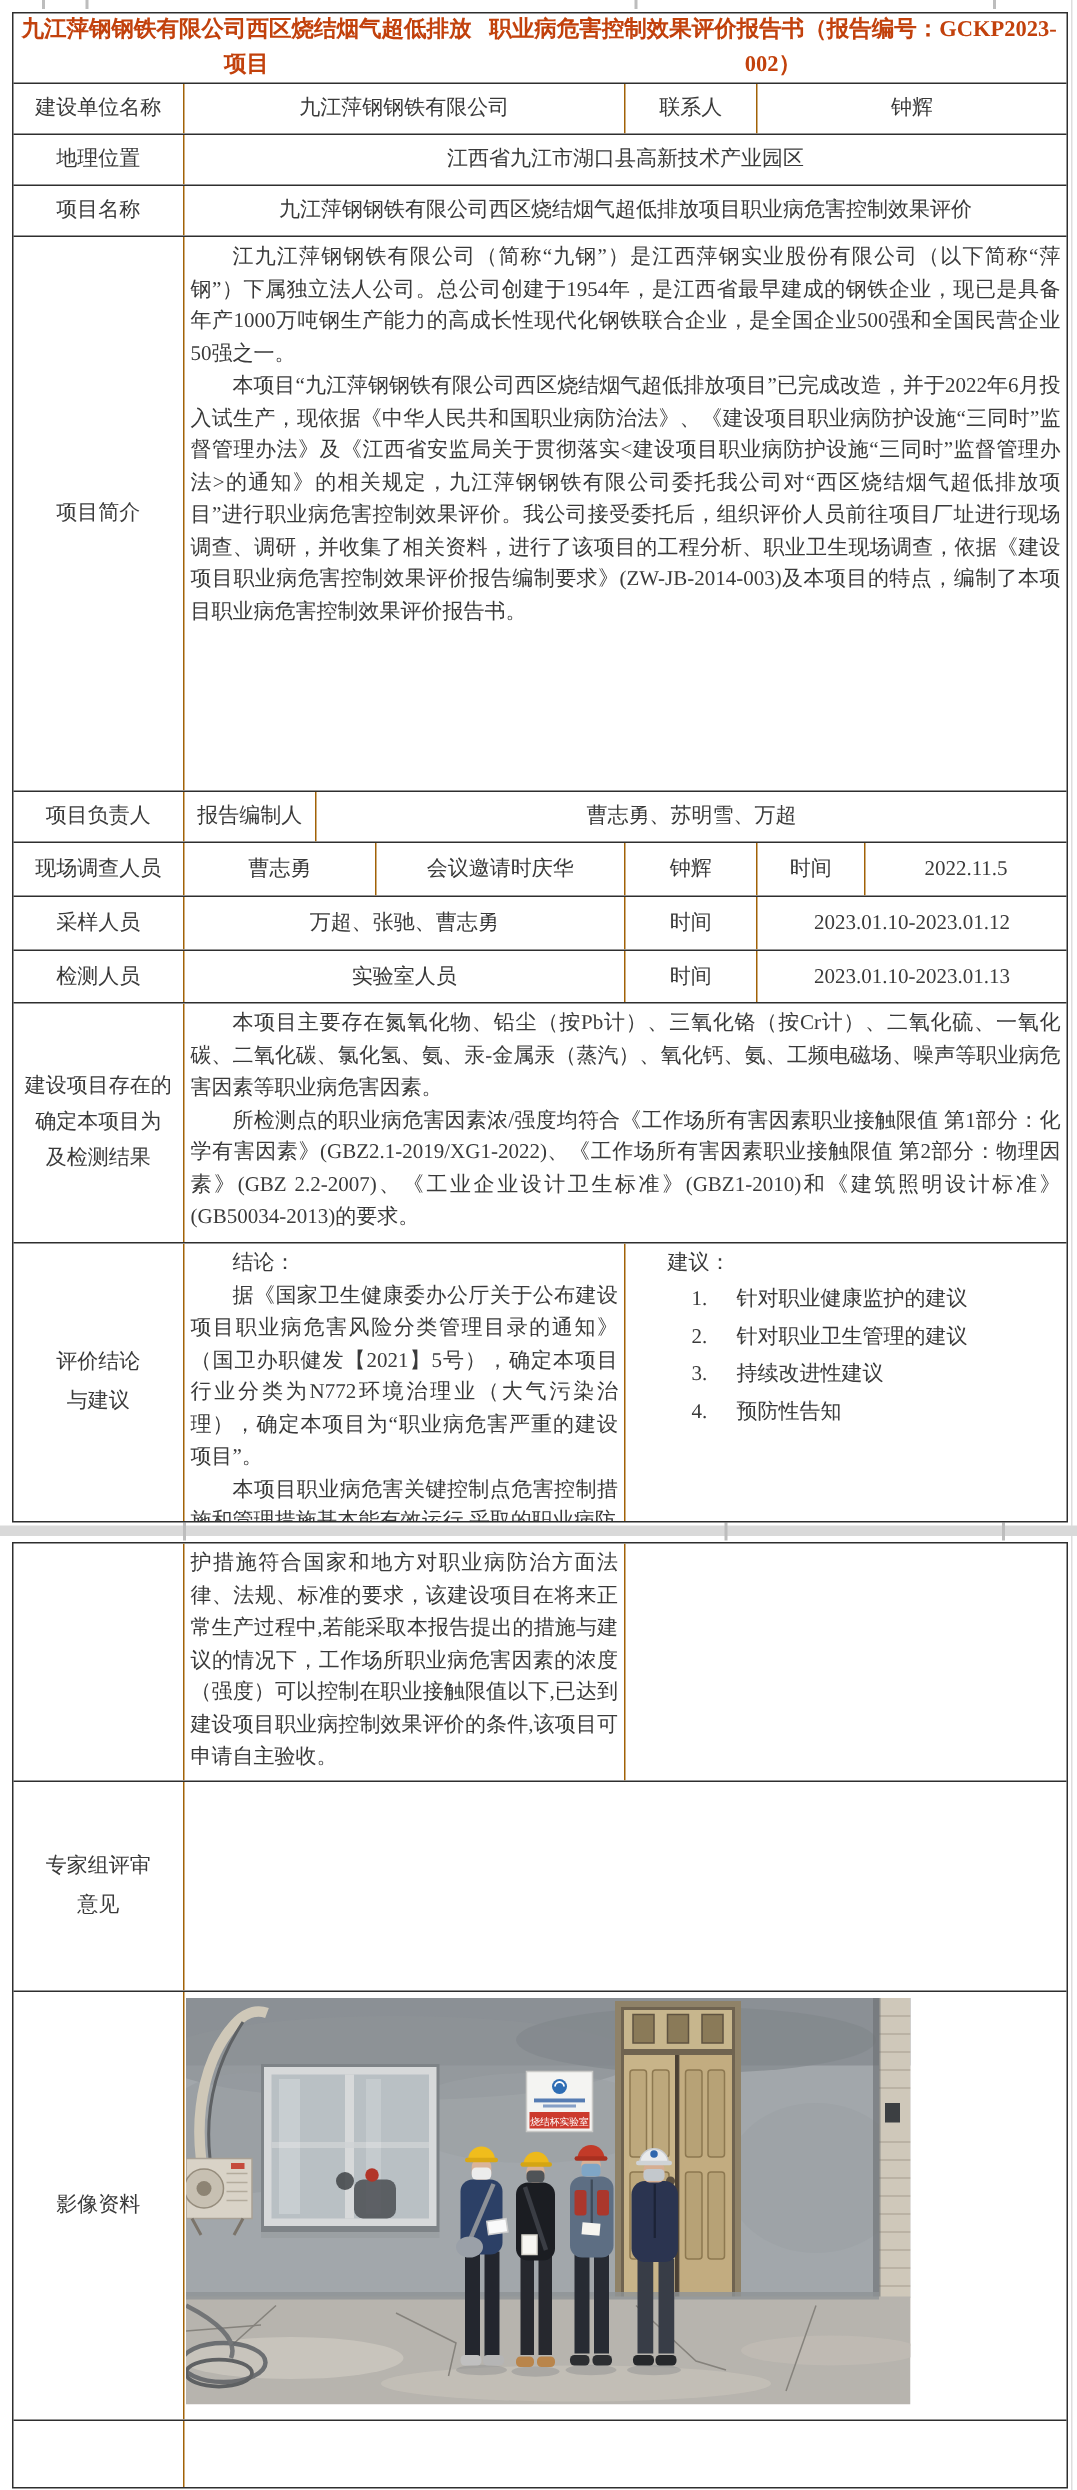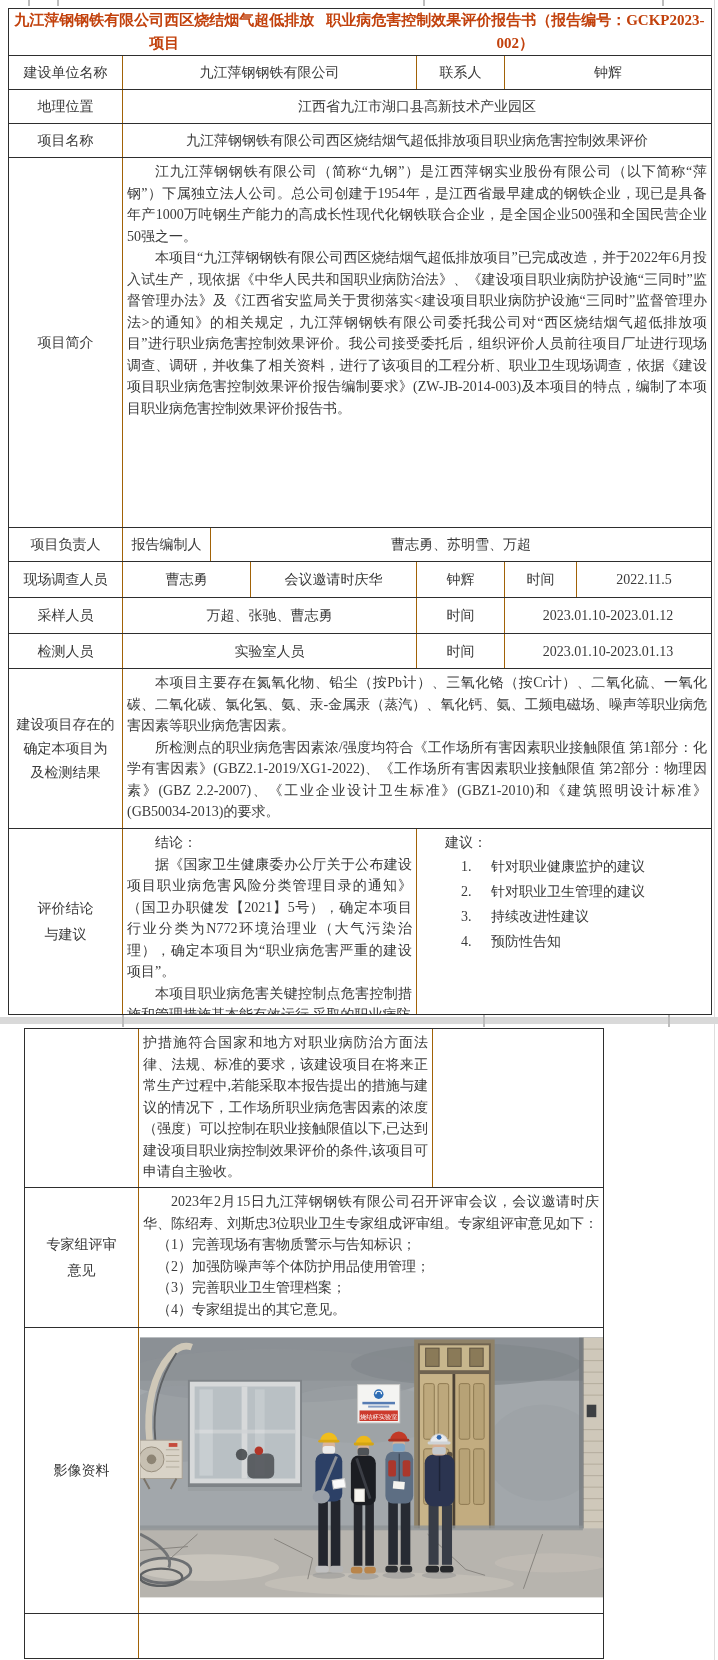--- a/index.html
+++ b/index.html
@@ -152,43 +152,36 @@
           <span>持续改进性建议</span>
         </div>
         <div class="sug-item">
           <span class="sug-num">4.</span>
           <span>预防性告知</span>
         </div>
       </div>
     </div>
   </div>
 
-  <div class="tbl" style="left:24px;top:1028px;width:580px;height:631px;">
+  <div class="tbl" style="left:8px;top:1028px;width:704px;height:631px;">
 
     <div class="row" style="height:159px;">
       <div class="c" style="width:114px;"></div>
       <div class="c txt" style="width:294px;">
         <div class="p">护措施符合国家和地方对职业病防治方面法律、法规、标准的要求，该建设项目在将来正常生产过程中,若能采取本报告提出的措施与建议的情况下，工作场所职业病危害因素的浓度（强度）可以控制在职业接触限值以下,已达到建设项目职业病控制效果评价的条件,该项目可申请自主验收。</div>
       </div>
       <div class="c end"></div>
     </div>
 
     <div class="row" style="height:140px;">
       <div class="c" style="width:114px;line-height:26px;">
         <div class="stack">
           <div>专家组评审</div>
           <div>意见</div>
         </div>
-      </div>
-      <div class="c end txt">
-        <div class="p indent">2023年2月15日九江萍钢钢铁有限公司召开评审会议，会议邀请时庆华、陈绍寿、刘斯忠3位职业卫生专家组成评审组。专家组评审意见如下：</div>
-        <div class="expert-item">（1）完善现场有害物质警示与告知标识；</div>
-        <div class="expert-item">（2）加强防噪声等个体防护用品使用管理；</div>
-        <div class="expert-item">（3）完善职业卫生管理档案；</div>
-        <div class="expert-item">（4）专家组提出的其它意见。</div>
       </div>
     </div>
 
     <div class="row" style="height:286px;">
       <div class="c" style="width:114px;">影像资料</div>
       <div class="c end photo-cell">
 
         <svg width="483" height="271" viewBox="0 0 483 271" style="display:block;margin:4px 0 0 1px;" xmlns="http://www.w3.org/2000/svg">
 
           <rect x="0" y="0" width="483" height="200" fill="#a2a7ab"></rect>

